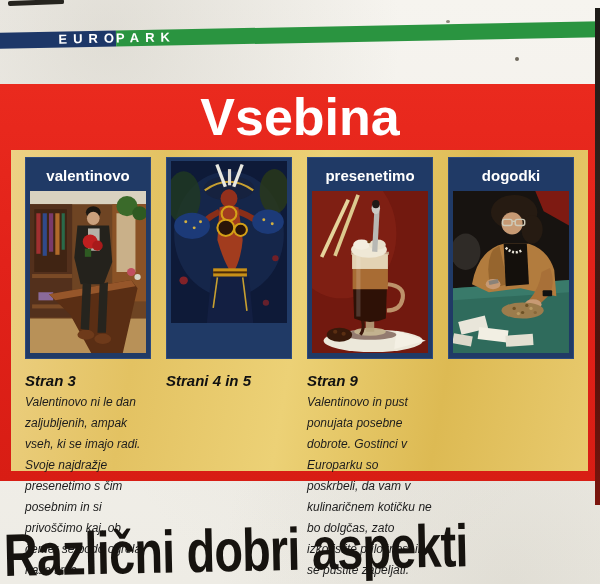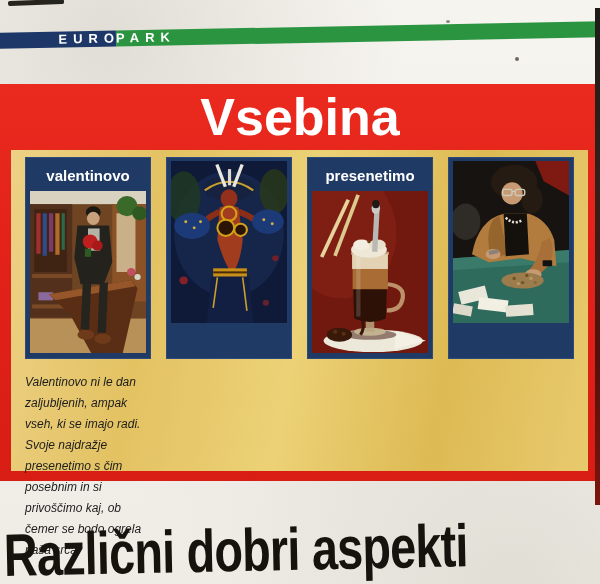--- a/index.html
+++ b/index.html
@@ -185,20 +185,21 @@
               <rect x="31" y="2" width="3.5" height="64" fill="#dcc98e" transform="rotate(20 33 34)"></rect>
               <path d="M48 128 Q50 136 46 142" stroke="#3a160a" stroke-width="3" fill="none"></path>
               <ellipse cx="26" cy="142" rx="12" ry="7" fill="#38190a"></ellipse>
               <circle cx="22" cy="139" r="2" fill="#5a2e12"></circle>
               <circle cx="30" cy="141" r="2" fill="#5a2e12"></circle>
             </svg>
           </div>
         </div>
 
         <div class="card">
+          <div class="card-label">dogodki</div>
           <div class="photo">
             <svg viewBox="0 0 110 160" preserveAspectRatio="none">
               <rect width="110" height="160" fill="#171310"></rect>
               <polygon points="78,0 110,0 110,34 86,20" fill="#7e1a12"></polygon>
               <ellipse cx="12" cy="60" rx="14" ry="18" fill="#3a3632" opacity=".7"></ellipse>
               <polygon points="0,96 110,88 110,160 0,160" fill="#2f6b5c"></polygon>
               <polygon points="0,96 110,88 110,100 0,108" fill="#3d8070" opacity=".7"></polygon>
               <ellipse cx="58" cy="21" rx="22" ry="17" fill="#261b12"></ellipse>
               <ellipse cx="75" cy="38" rx="10" ry="14" fill="#261b12"></ellipse>
               <ellipse cx="56" cy="32" rx="10" ry="11" fill="#c79a74"></ellipse>
@@ -225,23 +226,29 @@
               <rect x="24" y="136" width="28" height="12" fill="#f2efe3" transform="rotate(7 38 142)"></rect>
               <rect x="50" y="142" width="26" height="11" fill="#e4e0d2" transform="rotate(-4 63 147)"></rect>
               <rect x="0" y="142" width="18" height="10" fill="#dcd8ca" transform="rotate(10 9 147)"></rect>
             </svg>
           </div>
         </div>
       </div>
 
       <div class="entries">
         <div class="entry">
+          <div class="entry-page">Stran 3</div>
           <div class="entry-body">Valentinovo ni le dan zaljubljenih, ampak vseh, ki se imajo radi. Svoje najdražje presenetimo s čim posebnim in si privoščimo kaj, ob čemer se bodo ogrela naša srca.</div>
         </div>
         <div class="entry">
+          <div class="entry-page">Strani 4 in 5</div>
+        </div>
+        <div class="entry">
+          <div class="entry-page">Stran 9</div>
+          <div class="entry-body">Valentinovo in pust ponujata posebne dobrote. Gostinci v Europarku so poskrbeli, da vam v kulinaričnem kotičku ne bo dolgčas, zato izkoristite priložnost in se pustite zapeljati.</div>
         </div>
         <div class="entry">
         </div>
       </div>
 
     </div>
   </div>
 
   <div class="headline">Različni dobri aspekti</div>
 

